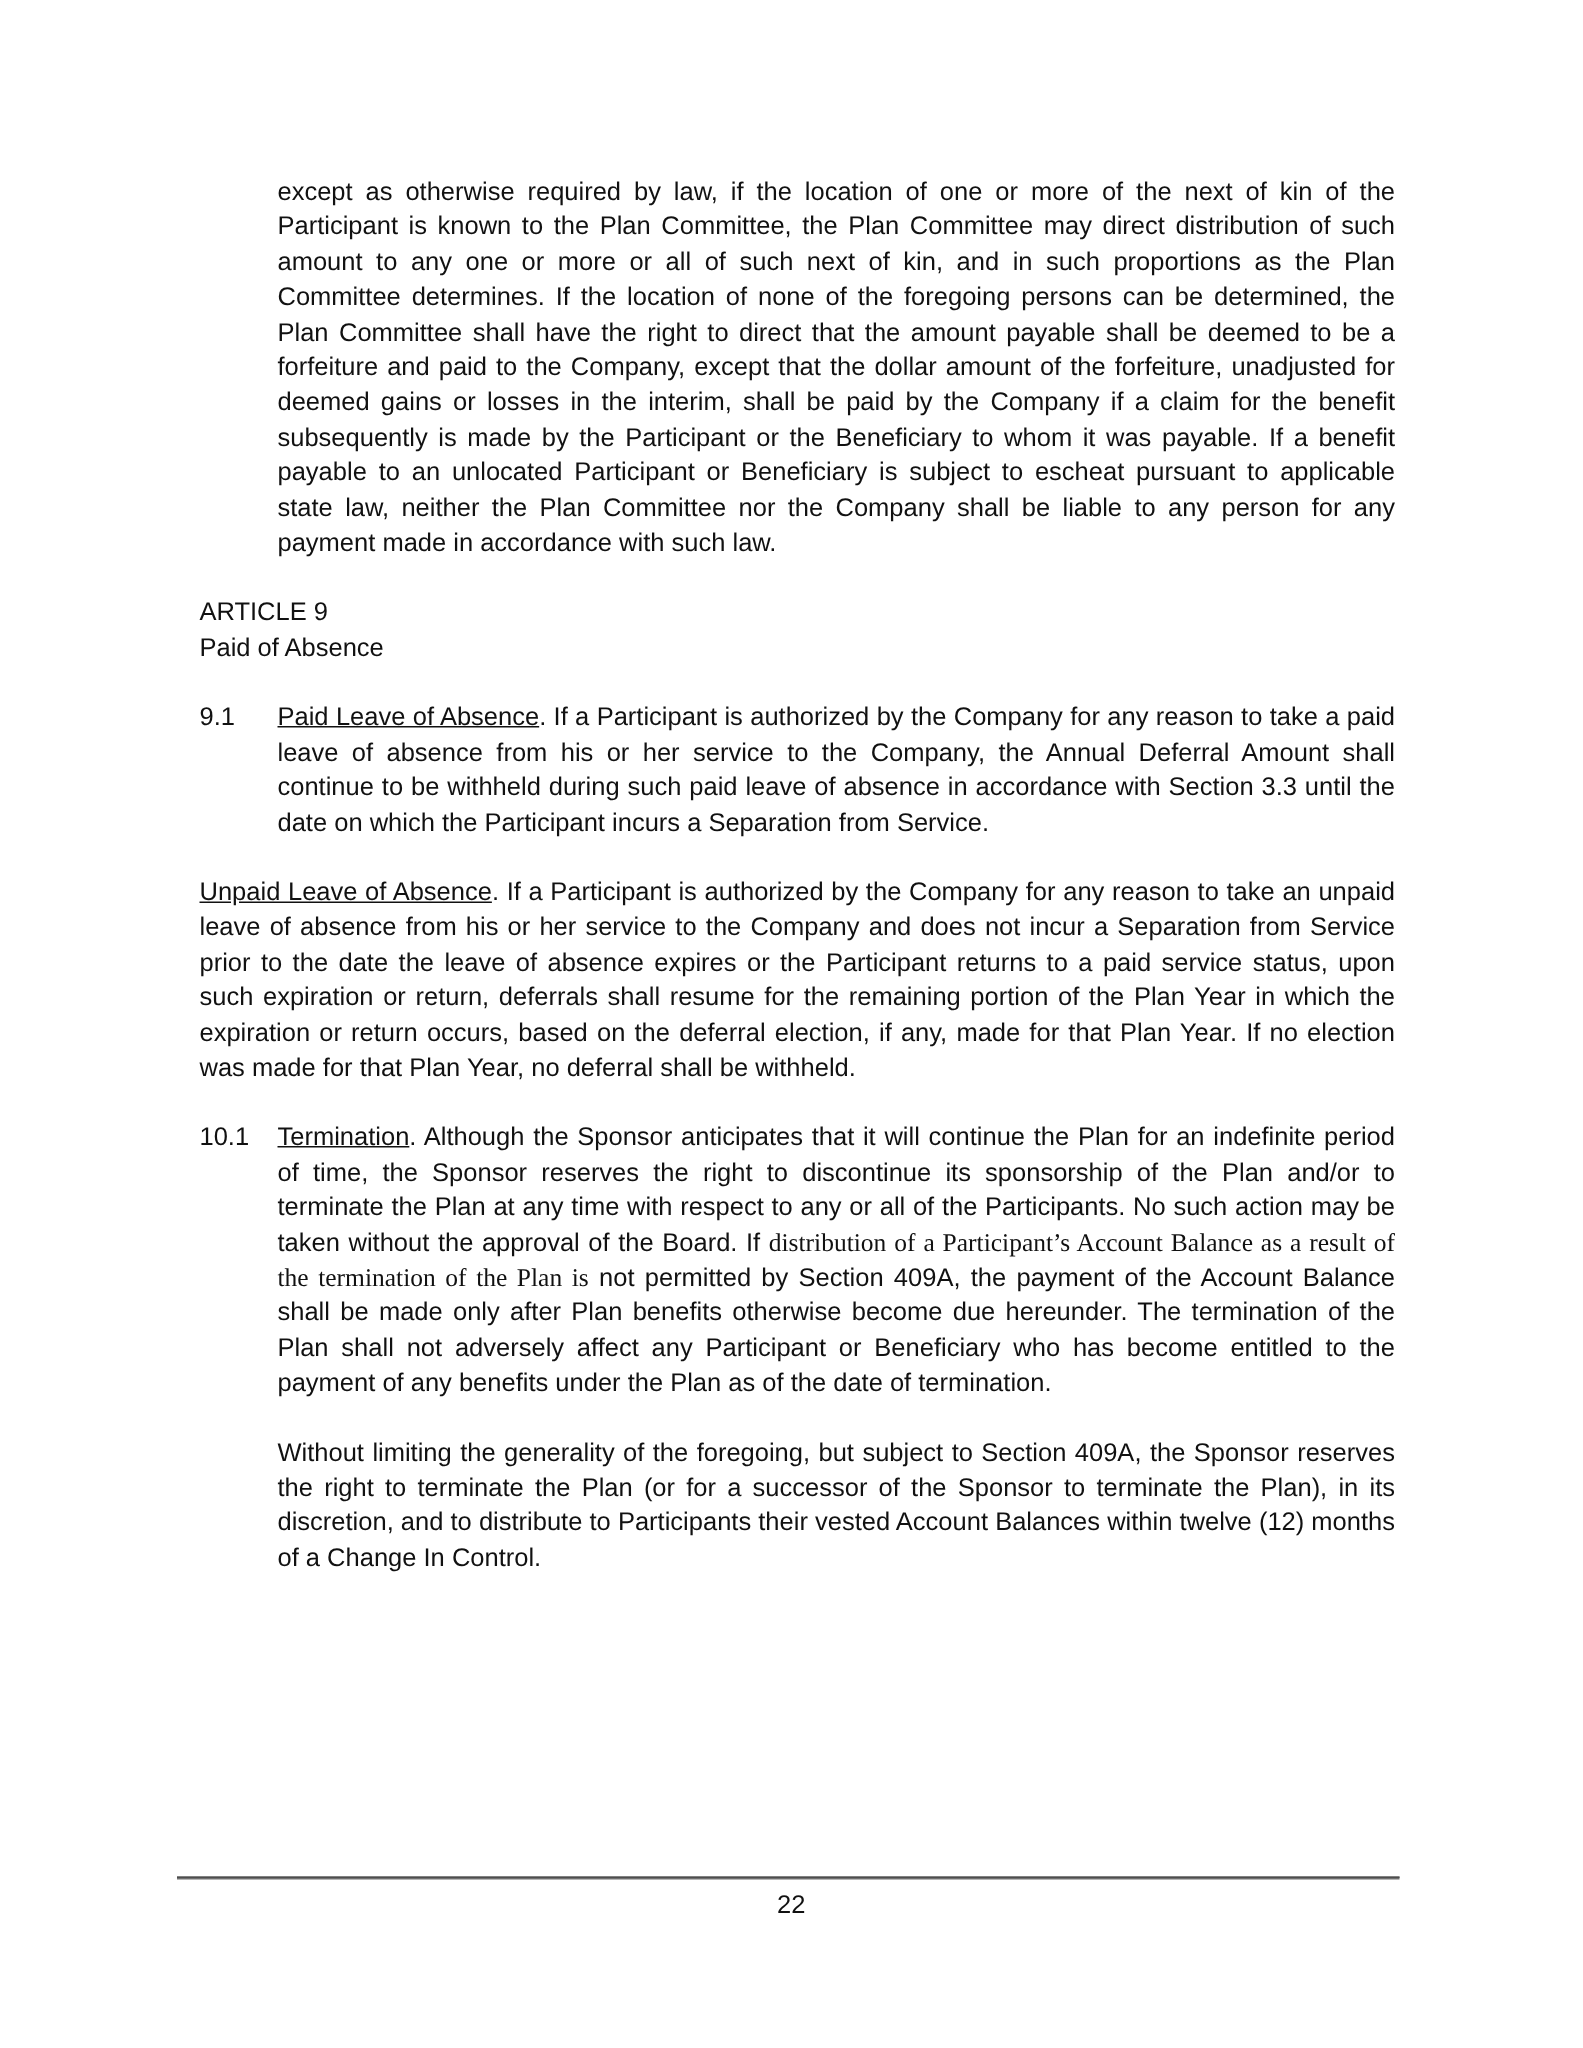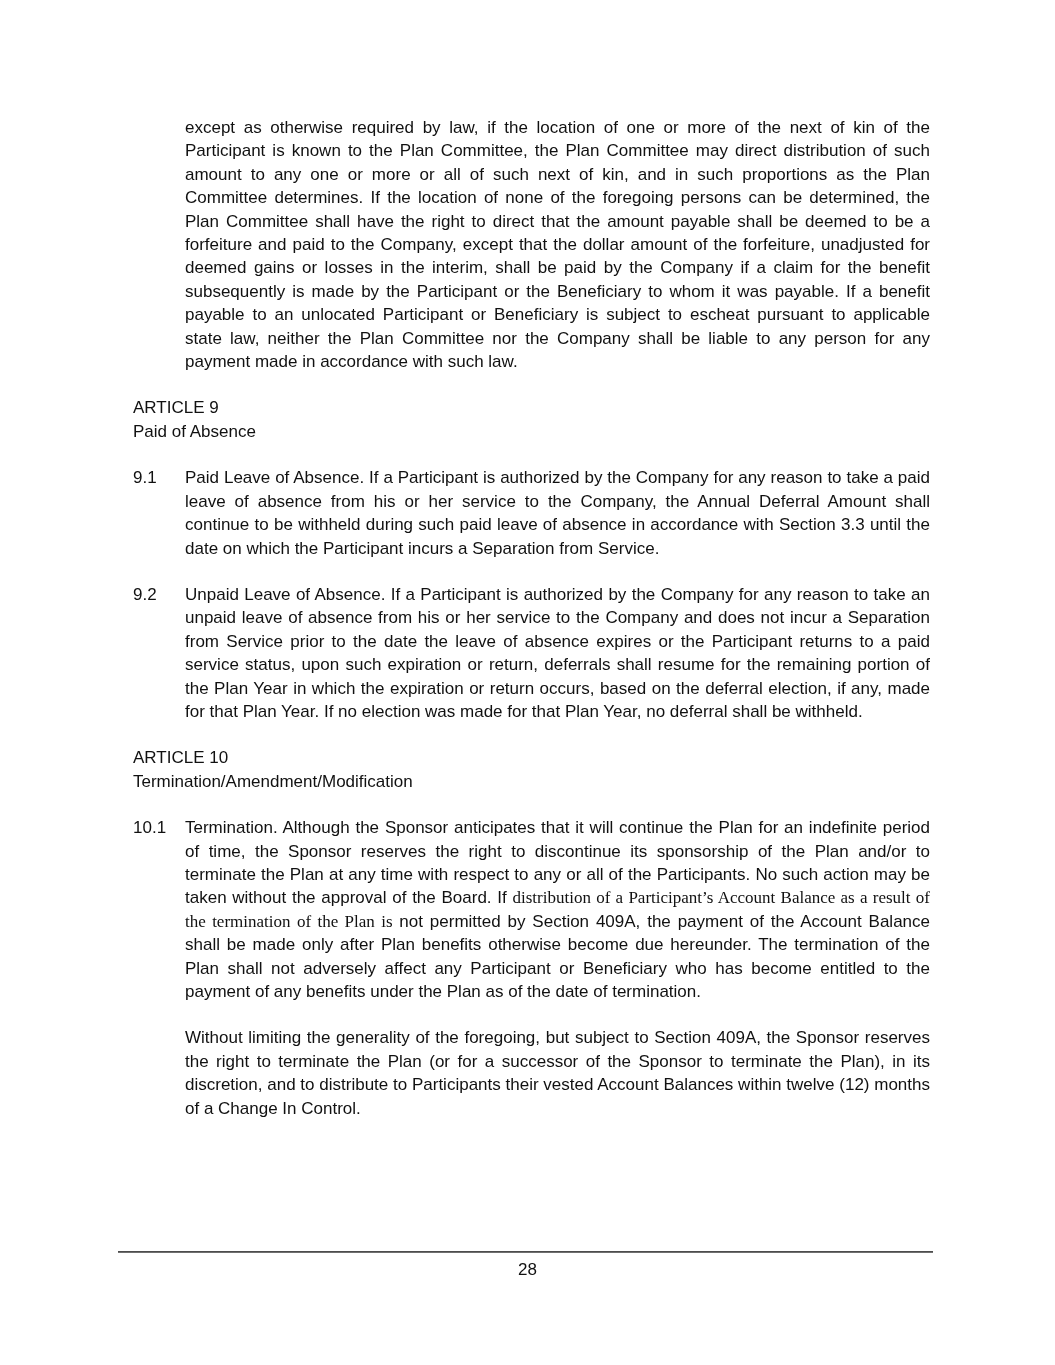--- a/index.html
+++ b/index.html
@@ -40,20 +40,21 @@
   }
   .sec-num {
     flex: 0 0 52px;
     width: 52px;
   }
   .sec-text {
     flex: 1;
     text-align: justify;
   }
   .sec-title {
+    text-decoration: underline;
   }
   .serif {
     font-family: "Liberation Serif", "DejaVu Serif", serif;
   }
   .footer-rule {
     position: absolute;
     left: 118px;
     top: 1251px;
     width: 815px;
     height: 2px;
@@ -81,33 +82,28 @@
       <div>ARTICLE 9</div>
       <div>Paid of Absence</div>
     </div>
 
     <div class="section-row">
       <div class="sec-num">9.1</div>
       <div class="sec-text"><span class="sec-title">Paid Leave of Absence</span><span>.  If a Participant is authorized by the Company for any reason to take a paid leave of absence from his or her service to the Company, the Annual Deferral Amount shall continue to be withheld during such paid leave of absence in accordance with Section 3.3 until the date on which the Participant incurs a Separation from Service.</span></div>
     </div>
 
     <div class="section-row">
-      <div class="sec-num">9.2</div>
       <div class="sec-text"><span class="sec-title">Unpaid Leave of Absence</span><span>.  If a Participant is authorized by the Company for any reason to take an unpaid leave of absence from his or her service to the Company and does not incur a Separation from Service prior to the date the leave of absence expires or the Participant returns to a paid service status, upon such expiration or return, deferrals shall resume for the remaining portion of the Plan Year in which the expiration or return occurs, based on the deferral election, if any, made for that Plan Year.  If no election was made for that Plan Year, no deferral shall be withheld.</span></div>
     </div>
 
-    <div class="heading-block">
-      <div>ARTICLE 10</div>
-      <div>Termination/Amendment/Modification</div>
-    </div>
 
     <div class="section-row">
       <div class="sec-num">10.1</div>
       <div class="sec-text"><span class="sec-title">Termination</span><span>.  Although the Sponsor anticipates that it will continue the Plan for an indefinite period of time, the Sponsor reserves the right to discontinue its sponsorship of the Plan and/or to terminate the Plan at any time with respect to any or all of the Participants.  No such action may be taken without the approval of the Board.  If </span><span class="serif">distribution of a Participant’s Account Balance as a result of the termination of the Plan is</span><span> not permitted by Section 409A, the payment of the Account Balance shall be made only after Plan benefits otherwise become due hereunder.  The termination of the Plan shall not adversely affect any Participant or Beneficiary who has become entitled to the payment of any benefits under the Plan as of the date of termination.</span></div>
     </div>
 
     <p class="para">Without limiting the generality of the foregoing, but subject to Section 409A, the Sponsor reserves the right to terminate the Plan (or for a successor of the Sponsor to terminate the Plan), in its discretion, and to distribute to Participants their vested Account Balances within twelve (12) months of a Change In Control.</p>
 
   </div>
 
   <div class="footer-rule"></div>
-  <div class="page-number">28</div>
+  <div class="page-number">22</div>
 </div>
 
 </body></html>

